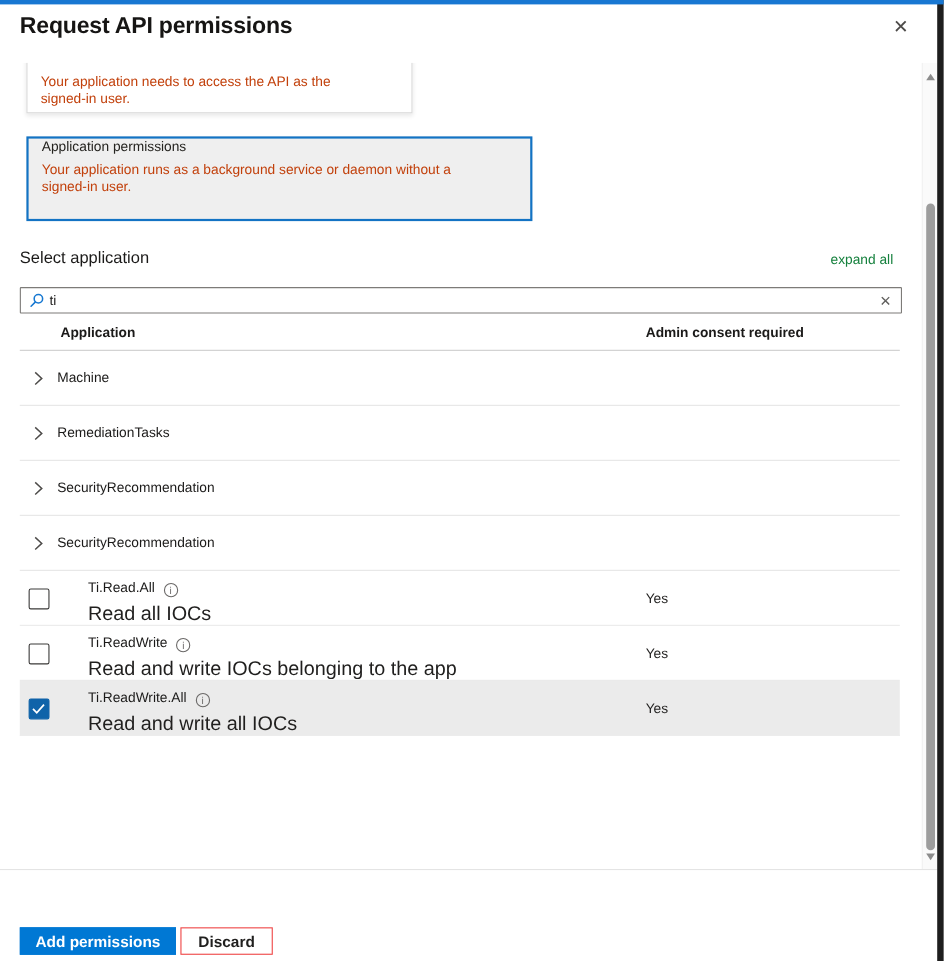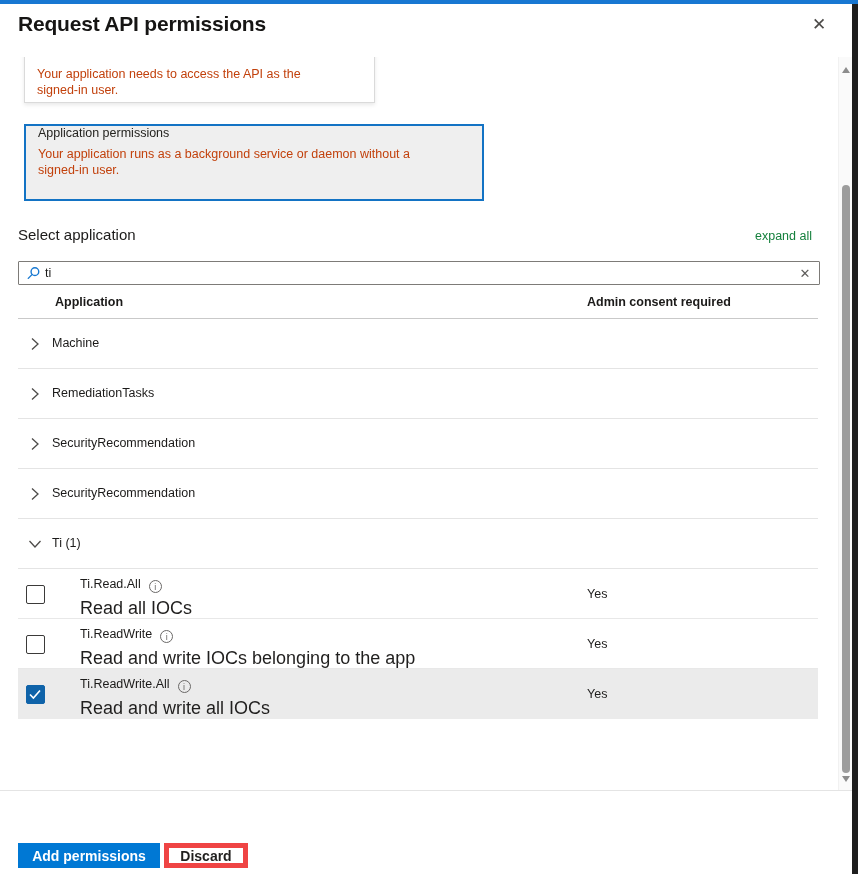--- a/index.html
+++ b/index.html
@@ -70,21 +70,21 @@
   .scroll-arrow-up { position:absolute; top:10px; left:3px; width:0; height:0;
                      border-left:4px solid transparent; border-right:4px solid transparent; border-bottom:6px solid #8c8c8c; cursor:pointer; }
   .scroll-thumb { position:absolute; top:128px; left:3px; width:8px; height:588px; background:#9d9d9d; border-radius:4px; cursor:pointer; }
   .scroll-arrow-down { position:absolute; bottom:8px; left:3px; width:0; height:0;
                        border-left:4px solid transparent; border-right:4px solid transparent; border-top:6px solid #8c8c8c; cursor:pointer; }
 
   
   .footer-rule { position:absolute; top:790px; left:0; width:852px; height:1px; background:#e4e4e4; }
   .btn { position:absolute; top:843px; height:25px; font-family:inherit; font-size:14px; font-weight:700; cursor:pointer; }
   .btn-primary { left:18px; width:142px; background:#0078d4; color:#fff; border:1px solid #0078d4; }
-  .btn-secondary { left:164px; width:84px; background:#fff; color:#201f1e; border:5px solid #ef4444; }
+  .btn-secondary { left:164px; width:84px; background:#fff; color:#201f1e; border:1px solid #ef4444; }
 </style>
 </head>
 <body>
 
 <div class="top-accent"></div>
 <div class="right-strip"></div>
 
 <div class="dlg-header">
   <div class="dlg-title">Request API permissions</div>
   <button class="close-btn">✕</button>
@@ -137,26 +137,20 @@
           <polyline points="5,2.5 11,8 5,13.5" fill="none" stroke="#4d4b49" stroke-width="1.3"></polyline>
         </svg>
       <span class="group-label">SecurityRecommendation</span>
     </div>
     <div class="group-row">
       <svg class="group-chevron" viewBox="0 0 16 16">
           <polyline points="5,2.5 11,8 5,13.5" fill="none" stroke="#4d4b49" stroke-width="1.3"></polyline>
         </svg>
       <span class="group-label">SecurityRecommendation</span>
     </div>
-    <div class="group-row">
-      <svg class="group-chevron" viewBox="0 0 16 16">
-          <polyline points="2.5,5 8,11 13.5,5" fill="none" stroke="#4d4b49" stroke-width="1.3"></polyline>
-        </svg>
-      <span class="group-label">Ti (1)</span>
-    </div>
 
     <div class="perm-row">
       <span class="perm-check"></span>
       <span class="perm-name"><span>Ti.Read.All</span><i class="info-icon">i</i></span>
       <span class="perm-desc">Read all IOCs</span>
       <span class="perm-admin">Yes</span>
     </div>
     <div class="perm-row">
       <span class="perm-check"></span>
       <span class="perm-name"><span>Ti.ReadWrite</span><i class="info-icon">i</i></span>

